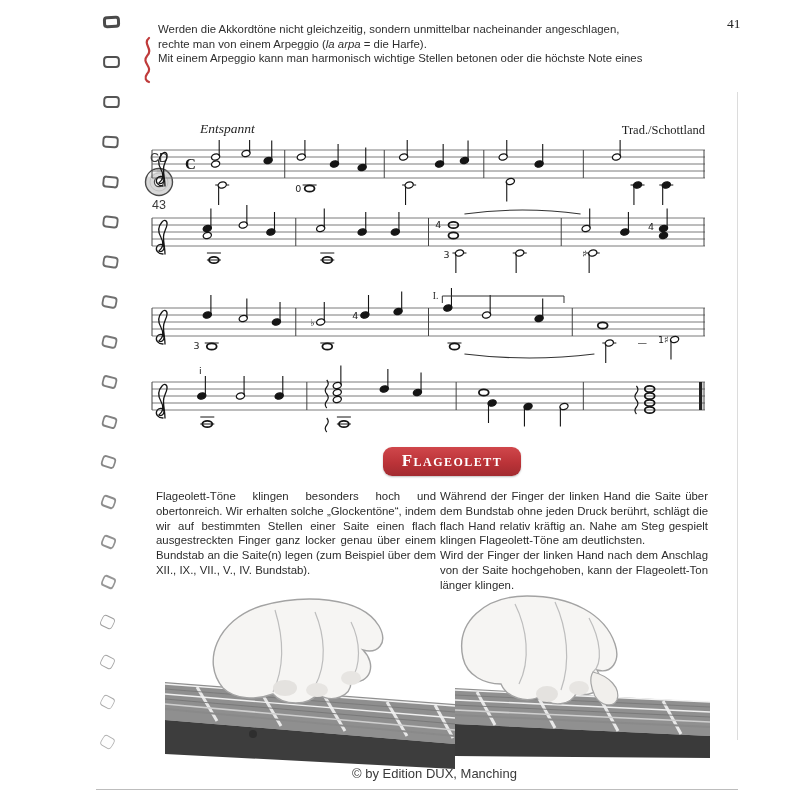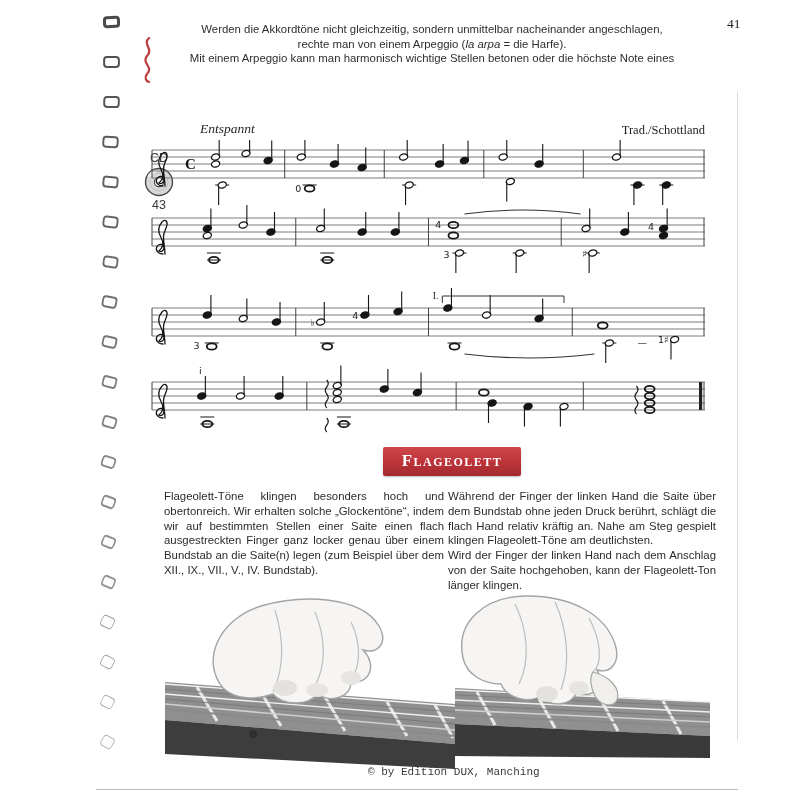--- a/index.html
+++ b/index.html
@@ -6,50 +6,50 @@
   body{width:800px;height:800px;overflow:hidden;}
   .sheet{position:relative;width:800px;height:800px;background:#fff;
          font-family:"Liberation Sans",sans-serif;color:#2b2b2b;}
   
   .ring{position:absolute;box-sizing:border-box;width:17px;height:12px;
         border:3px solid #3b3b3b;border-radius:4px;background:#fcfcfc;}
   
   .page-number{position:absolute;left:727px;top:16px;font-family:"Liberation Serif",serif;
                font-size:13.5px;color:#222;}
   .intro{position:absolute;left:158px;top:22px;width:548px;font-size:11.4px;
-         line-height:14.6px;color:#2e2e2e;text-align:center;}
+         line-height:14.6px;color:#2e2e2e;}
   .intro .it{font-style:italic;}
   .squiggle{position:absolute;left:140px;top:36px;}
   .song-header{position:absolute;left:175px;top:88px;width:555px;text-align:center;
                font-family:"Liberation Serif",serif;white-space:nowrap;}
   .tri{display:inline-block;width:0;height:0;border-left:12px solid #c23a36;
        border-top:6.5px solid transparent;border-bottom:6.5px solid transparent;
        margin-right:10px;vertical-align:2px;}
   .title{display:inline-block;font-variant:small-caps;font-size:20px;font-weight:700;
          letter-spacing:1.2px;color:#1c1c1c;}
   .tempo{position:absolute;left:200px;top:121px;font-family:"Liberation Serif",serif;
          font-style:italic;font-size:13.5px;color:#1e1e1e;}
   .credit{position:absolute;left:500px;top:123px;width:205px;text-align:right;
           font-family:"Liberation Serif",serif;font-size:12.5px;color:#1e1e1e;}
   .cd{position:absolute;left:136px;top:152px;width:46px;text-align:center;
       font-size:12.5px;color:#3a3a3a;line-height:13px;}
   .music{position:absolute;left:140px;top:140px;}
-  .pill{position:absolute;left:383px;top:447px;width:138px;height:29px;border-radius:2px;
+  .pill{position:absolute;left:383px;top:447px;width:138px;height:29px;border-radius:9px;
         background:linear-gradient(180deg,#d0474b 0%,#bb3338 55%,#a22b30 100%);
         color:#fff;font-family:"Liberation Serif",serif;font-variant:small-caps;
         font-weight:600;font-size:17px;letter-spacing:1.5px;text-align:center;
         line-height:28px;box-shadow:0 1px 2px rgba(0,0,0,.25);}
-  .cols{position:absolute;left:156px;top:489px;width:556px;display:flex;gap:4px;margin-left:8px;}
+  .cols{position:absolute;left:156px;top:489px;width:556px;display:flex;gap:4px;}
   .col-l{width:280px;font-size:11.4px;line-height:14.8px;text-align:justify;}
   .col-r{width:268px;font-size:11.4px;line-height:14.8px;text-align:justify;}
   .col-r p{margin:0;}
   .photo-l{position:absolute;left:165px;top:592px;}
   .photo-r{position:absolute;left:455px;top:588px;}
-  .footer{position:absolute;left:368px;top:766px;font-family:Liberation Mono, monospace;
-          font-size:11px;color:#3a3a3a;}
+  .footer{position:absolute;left:352px;top:766px;font-family:Liberation Sans, sans-serif;
+          font-size:13px;color:#3a3a3a;}
   .edge-r{position:absolute;left:737px;top:92px;width:1px;height:648px;background:#dcdcdc;}
   .edge-b{position:absolute;left:96px;top:789px;width:642px;height:1px;background:#bdbdbd;}
 </style>
 </head>
 <body>
 
 <div class="sheet">
 
   <div id="binding">
       <div class="ring" style="left: 103px; top: 16px; opacity: 0.92; border-width: 3px; transform: rotate(-2deg) scaleX(1);"></div>

